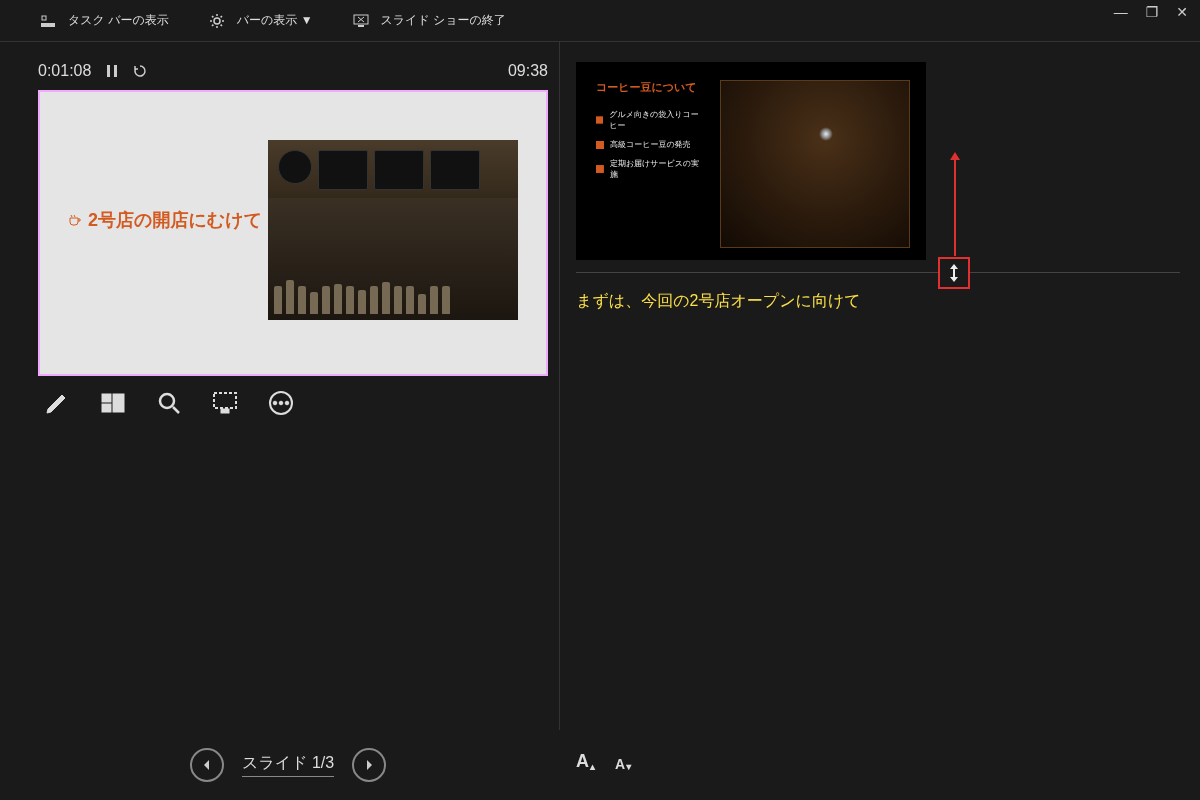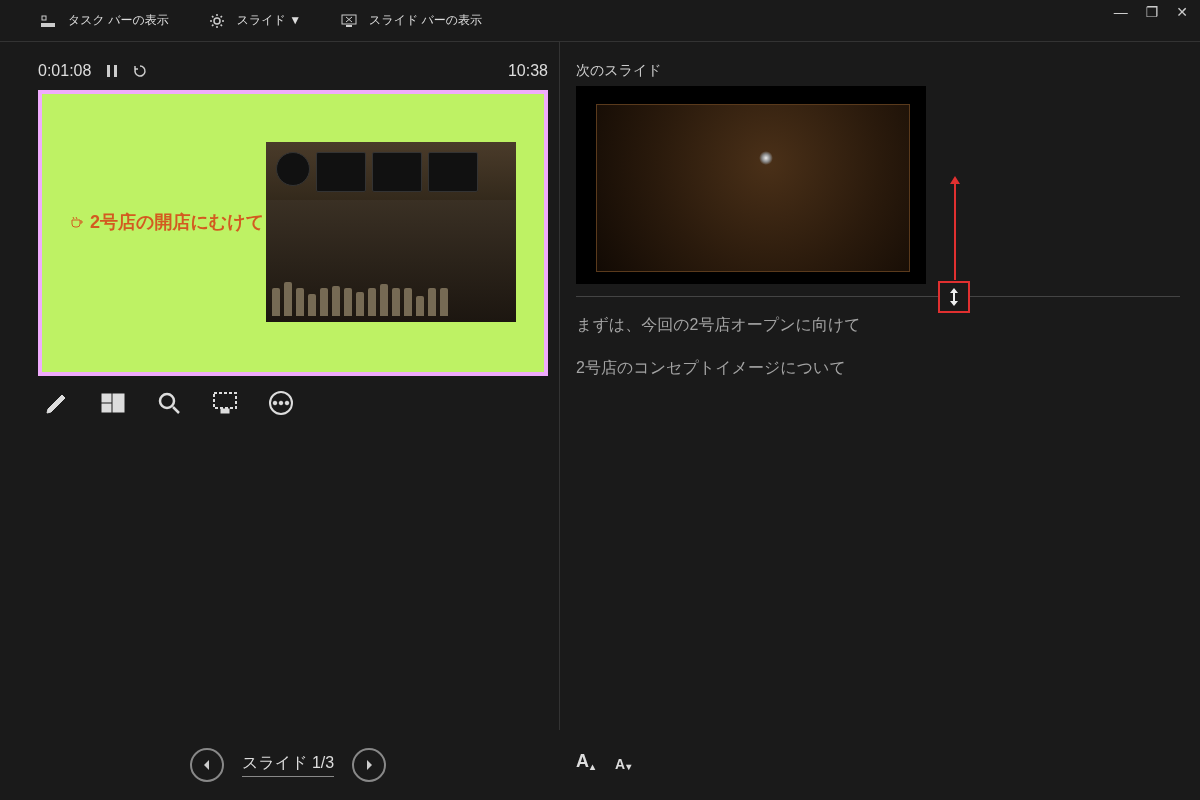--- a/index.html
+++ b/index.html
@@ -56,22 +56,22 @@
     margin-bottom: 10px;
     font-size: 16px; color: #ddd;
   }
   .timer-left { display: flex; align-items: center; gap: 14px; }
   .timer-left .ico { cursor: pointer; display:inline-flex; }
   .timer-left svg { width: 14px; height: 14px; fill: #ccc; }
 
   
   .current-slide {
     width: 510px; height: 286px;
-    border: 4px solid #f0abfc;
-    background: #bef264;
+    border: 2px solid #f0abfc;
+    background: #e5e5e5;
     position: relative;
     overflow: hidden;
   }
   .cs-title {
     position: absolute; left: 28px; top: 116px;
     color: #d35a20; font-weight: bold; font-size: 18px;
     display: flex; align-items: center; gap: 6px;
   }
   .cs-title svg { width: 14px; height: 14px; fill: #d35a20; }
   .cs-photo {
@@ -131,21 +131,21 @@
     position:absolute; left:378px; top:-115px;
     width:2px; height:98px;
     background:#e03030;
   }
   .arrow-up::before{
     content:""; position:absolute; left:-4px; top:-6px;
     border-left:5px solid transparent; border-right:5px solid transparent;
     border-bottom:8px solid #e03030;
   }
 
-  .notes-line { color:#a3a3a3; font-size:16px; margin-bottom:22px; }
+  .notes-line { color:#fde047; font-size:16px; margin-bottom:22px; }
 
   
   .bottom-left {
     position:absolute; bottom:18px; left:190px;
     display:flex; align-items:center; gap:18px;
   }
   .nav-circle {
     width:34px; height:34px; border:2px solid #888; border-radius:50%;
     display:flex; align-items:center; justify-content:center; cursor:pointer;
   }
@@ -175,29 +175,29 @@
         <rect x="1" y="10" width="14" height="4"></rect>
         <rect x="2" y="3" width="4" height="4" fill="none" stroke="#ccc"></rect>
       </svg>
     <span>タスク バーの表示</span>
   </div>
   <div class="topbar-item">
     <svg viewBox="0 0 16 16">
         <circle cx="8" cy="8" r="3" fill="none" stroke="#ccc" stroke-width="1.5"></circle>
         <path d="M8 1v2M8 13v2M1 8h2M13 8h2M3 3l1.4 1.4M11.6 11.6L13 13M3 13l1.4-1.4M11.6 4.4L13 3" stroke="#ccc" stroke-width="1.5"></path>
       </svg>
-    <span>スライド ▼</span>
+    <span>バーの表示 ▼</span>
   </div>
   <div class="topbar-item">
     <svg viewBox="0 0 16 16">
         <rect x="1" y="2" width="14" height="9" fill="none" stroke="#ccc"></rect>
         <path d="M5 4l6 5M11 4l-6 5" stroke="#ccc"></path>
         <rect x="5" y="12" width="6" height="2"></rect>
       </svg>
-    <span>スライド バーの表示</span>
+    <span>スライド ショーの終了</span>
   </div>
 </div>
 
 <div class="main">
 
   <div class="left-pane">
     <div class="timer-row">
       <div class="timer-left">
         <span>0:01:08</span>
         <span class="ico">
@@ -206,21 +206,21 @@
               <rect x="9" y="1" width="3" height="12"></rect>
             </svg>
         </span>
         <span class="ico">
           <svg viewBox="0 0 14 14">
               <path d="M7 2a5 5 0 1 1-4.5 2.8" fill="none" stroke="#ccc" stroke-width="1.5"></path>
               <path d="M2 2v3h3" fill="none" stroke="#ccc" stroke-width="1.5"></path>
             </svg>
         </span>
       </div>
-      <span>10:38</span>
+      <span>09:38</span>
     </div>
 
     <div class="current-slide">
       <div class="cs-title">
         <svg viewBox="0 0 14 14">
             <path d="M2 5h8v4a3 3 0 0 1-3 3H5a3 3 0 0 1-3-3zM10 6h2v2h-2M3 2c0 1 1 1 1 2M6 2c0 1 1 1 1 2" fill="none" stroke="#d35a20"></path>
           </svg>
         <span>2号店の開店にむけて</span>
         <svg viewBox="0 0 14 14">
             <path d="M2 5h8v4a3 3 0 0 1-3 3H5a3 3 0 0 1-3-3zM10 6h2v2h-2M3 2c0 1 1 1 1 2M6 2c0 1 1 1 1 2" fill="none" stroke="#d35a20"></path>
@@ -283,39 +283,58 @@
             <circle cx="13" cy="13" r="11" fill="none" stroke="#ddd" stroke-width="2"></circle>
             <circle cx="7" cy="13" r="1.8"></circle>
             <circle cx="13" cy="13" r="1.8"></circle>
             <circle cx="19" cy="13" r="1.8"></circle>
           </svg>
       </span>
     </div>
   </div>
 
   <div class="right-pane">
-    <div class="next-label">次のスライド</div>
     <div class="next-slide">
+      <div class="ns-text">
+        <div class="ns-title">コーヒー豆について</div>
+        <div class="ns-bullet">
+          <svg viewBox="0 0 8 8">
+              <rect width="8" height="8"></rect>
+            </svg>
+          <span>グルメ向きの袋入りコーヒー</span>
+        </div>
+        <div class="ns-bullet">
+          <svg viewBox="0 0 8 8">
+              <rect width="8" height="8"></rect>
+            </svg>
+          <span>高級コーヒー豆の発売</span>
+        </div>
+        <div class="ns-bullet">
+          <svg viewBox="0 0 8 8">
+              <rect width="8" height="8"></rect>
+            </svg>
+          <span>定期お届けサービスの実施</span>
+        </div>
+      </div>
       <div class="ns-photo">
         <div class="bean-shine"></div>
       </div>
     </div>
 
     <div class="divider-row">
       <div class="arrow-up"></div>
       <div class="resize-marker">
         <svg viewBox="0 0 14 18">
             <path d="M7 0l4 5H3zM7 18l4-5H3z"></path>
             <rect x="6" y="5" width="2" height="8"></rect>
           </svg>
       </div>
     </div>
 
     <div class="notes-line">まずは、今回の2号店オープンに向けて</div>
-    <div class="notes-line">2号店のコンセプトイメージについて</div>
   </div>
 </div>
 
 <div class="bottom-left">
   <div class="nav-circle">
     <svg viewBox="0 0 12 12">
         <path d="M8 1L3 6l5 5"></path>
       </svg>
   </div>
   <span class="slide-counter">スライド 1/3</span>

